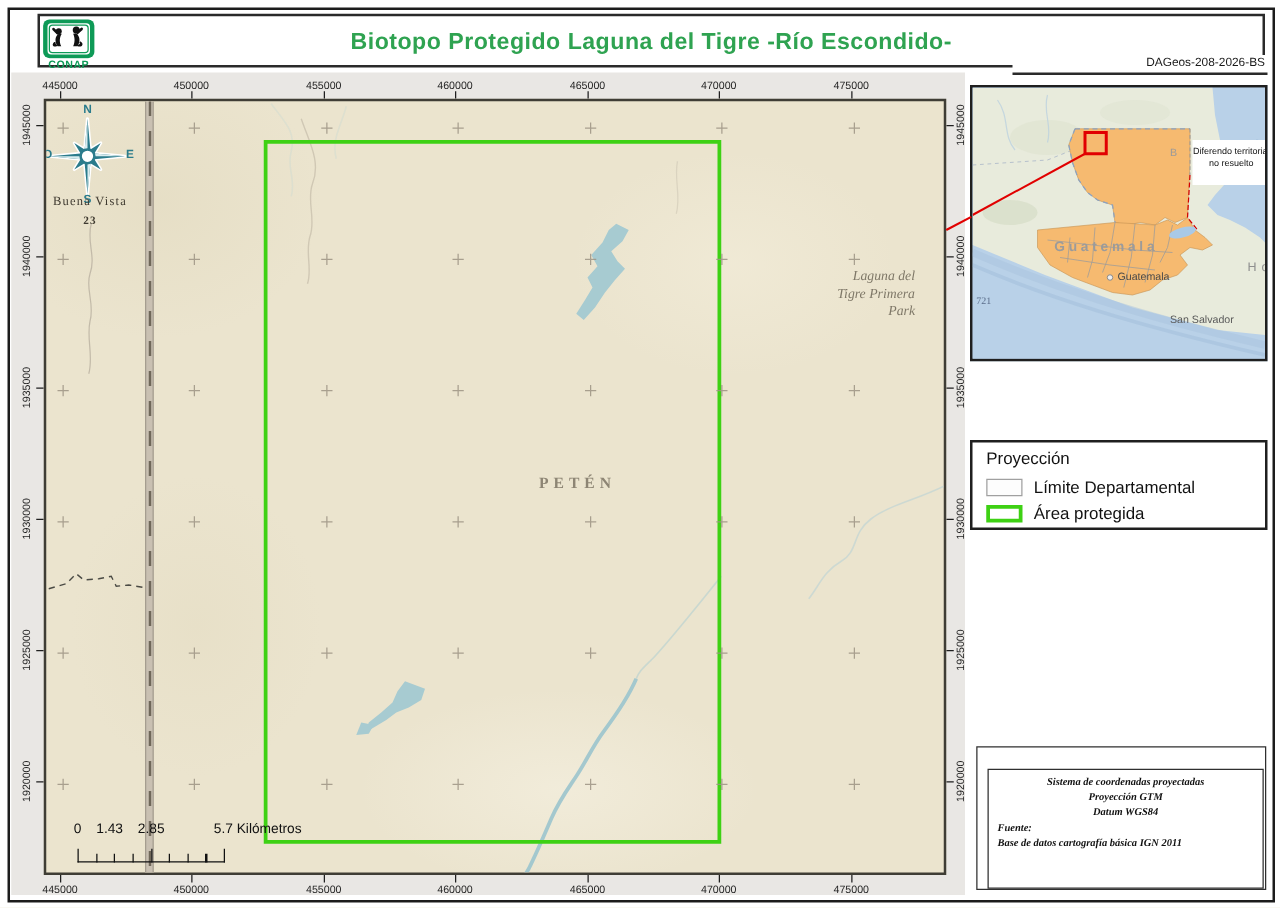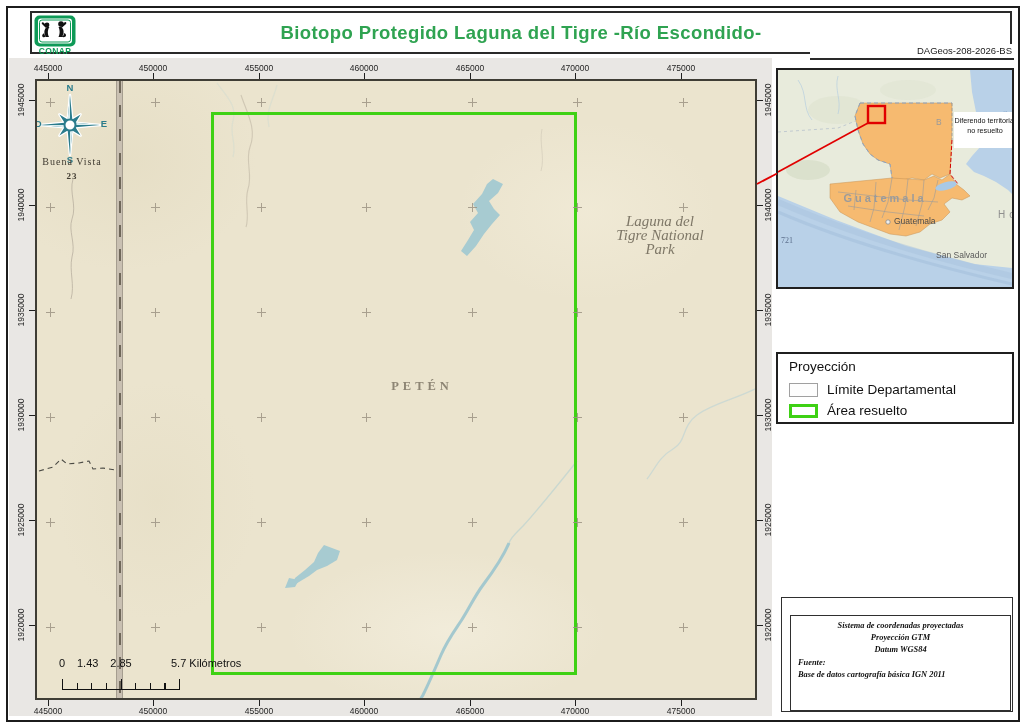--- a/index.html
+++ b/index.html
@@ -28,22 +28,22 @@
     background:repeating-linear-gradient(to bottom,#6f6759 0 12px,rgba(0,0,0,0) 12px 24px) center/2px 100% no-repeat,#c9c0b2;
     border-left:1px solid #a59d8f;border-right:1px solid #a59d8f;box-sizing:border-box;}
   .protected-rect{left:174px;top:31px;width:366px;height:563px;border:3px solid #3ed114;box-sizing:border-box;}
   .cross{position:absolute;width:9px;height:9px;opacity:.85;}
   .cross::before{content:"";position:absolute;left:4px;top:0;width:1px;height:9px;background:#9d9484;}
   .cross::after{content:"";position:absolute;top:4px;left:0;width:9px;height:1px;background:#9d9484;}
   .serif-label{font-family:"Liberation Serif",serif;color:#3f3a30;}
   .lbl-bv{left:0;top:75px;width:70px;text-align:center;font-size:10px;letter-spacing:1px;}
   .lbl-bv-num{left:0;top:90px;width:70px;text-align:center;font-size:9px;letter-spacing:1px;font-weight:bold;}
   .lbl-fran{left:0;top:212px;width:92px;text-align:center;font-size:10.5px;line-height:14px;}
-  .lbl-peten{left:325px;top:298px;width:120px;text-align:center;font-size:12.5px;font-weight:600;letter-spacing:4px;color:#8d8574;}
-  .lbl-park{left:572px;top:133px;width:102px;text-align:center;font-style:italic;font-size:15px;line-height:14px;color:#7e7767;}
+  .lbl-peten{left:365px;top:298px;width:120px;text-align:center;font-size:12.5px;font-weight:600;letter-spacing:4px;color:#8d8574;}
+  .lbl-park{left:593px;top:133px;width:102px;text-align:right;font-style:italic;font-size:11px;line-height:14px;color:#7e7767;}
   
   .compass-lbl{position:absolute;transform:translateX(-50%);font-size:9.5px;font-weight:700;color:#2b7c8c;}
   
   .sb-lbl{position:absolute;font-size:11px;color:#111;white-space:nowrap;}
   .sb-ticks{left:25px;top:597px;width:119px;height:12px;}
   .sbt{position:absolute;bottom:0;width:1.2px;background:#111;}
   .sbb{position:absolute;left:0;bottom:0;width:118px;height:1.2px;background:#111;}
   
   .inset{left:776px;top:68px;width:238px;height:221px;border:2px solid #1f1f1f;background:#b9d1e8;box-sizing:border-box;overflow:hidden;}
   .inset-note{left:176px;top:42px;width:62px;height:36px;background:#fff;font-size:7.2px;line-height:1.45;
@@ -190,21 +190,21 @@
   <span class="compass-lbl" style="left:33px;top:1px">N</span>
   <span class="compass-lbl" style="left:67px;top:37px">E</span>
   <span class="compass-lbl" style="left:33px;top:73px">S</span>
   <span class="compass-lbl" style="left:1px;top:37px">O</span>
 
   <div class="abs serif-label lbl-bv">Buena Vista</div>
   <div class="abs serif-label lbl-bv-num">23</div>
   <div class="abs serif-label lbl-peten">PETÉN</div>
   <div class="abs serif-label lbl-park">
     <div>Laguna del</div>
-    <div>Tigre National</div>
+    <div>Tigre Primera</div>
     <div>Park</div>
   </div>
 
   <span class="sb-lbl" style="left:18px;top:576px;width:14px;text-align:center">0</span>
   <span class="sb-lbl" style="left:40px;top:576px;width:30px;text-align:left">1.43</span>
   <span class="sb-lbl" style="left:69px;top:576px;width:30px;text-align:center">2.85</span>
   <span class="sb-lbl" style="left:134px;top:576px">5.7 Kilómetros</span>
   <div class="abs sb-ticks">
       <div class="sbb"></div>
       <div class="sbt" style="left: 0px; height: 11px;"></div>
@@ -307,21 +307,21 @@
   <div class="abs in-ss">San Salvador</div>
   <div class="abs in-ho">Ho</div>
   <div class="abs in-721">721</div>
 </div>
 
 <div class="abs legend">
   <div class="abs legend-title">Proyección</div>
   <div class="abs sw1"></div>
   <span class="abs legend-lbl" style="left:49px;top:28px">Límite Departamental</span>
   <div class="abs sw2"></div>
-  <span class="abs legend-lbl" style="left:49px;top:49px">Área resuelto</span>
+  <span class="abs legend-lbl" style="left:49px;top:49px">Área protegida</span>
 </div>
 
 <div class="abs credits-outer">
   <div class="abs credits-inner">
     <p class="cc">Sistema de coordenadas proyectadas</p>
     <p class="cc">Proyección GTM</p>
     <p class="cc">Datum WGS84</p>
     <p>Fuente:</p>
     <p>Base de datos cartografía básica IGN 2011</p>
   </div>

